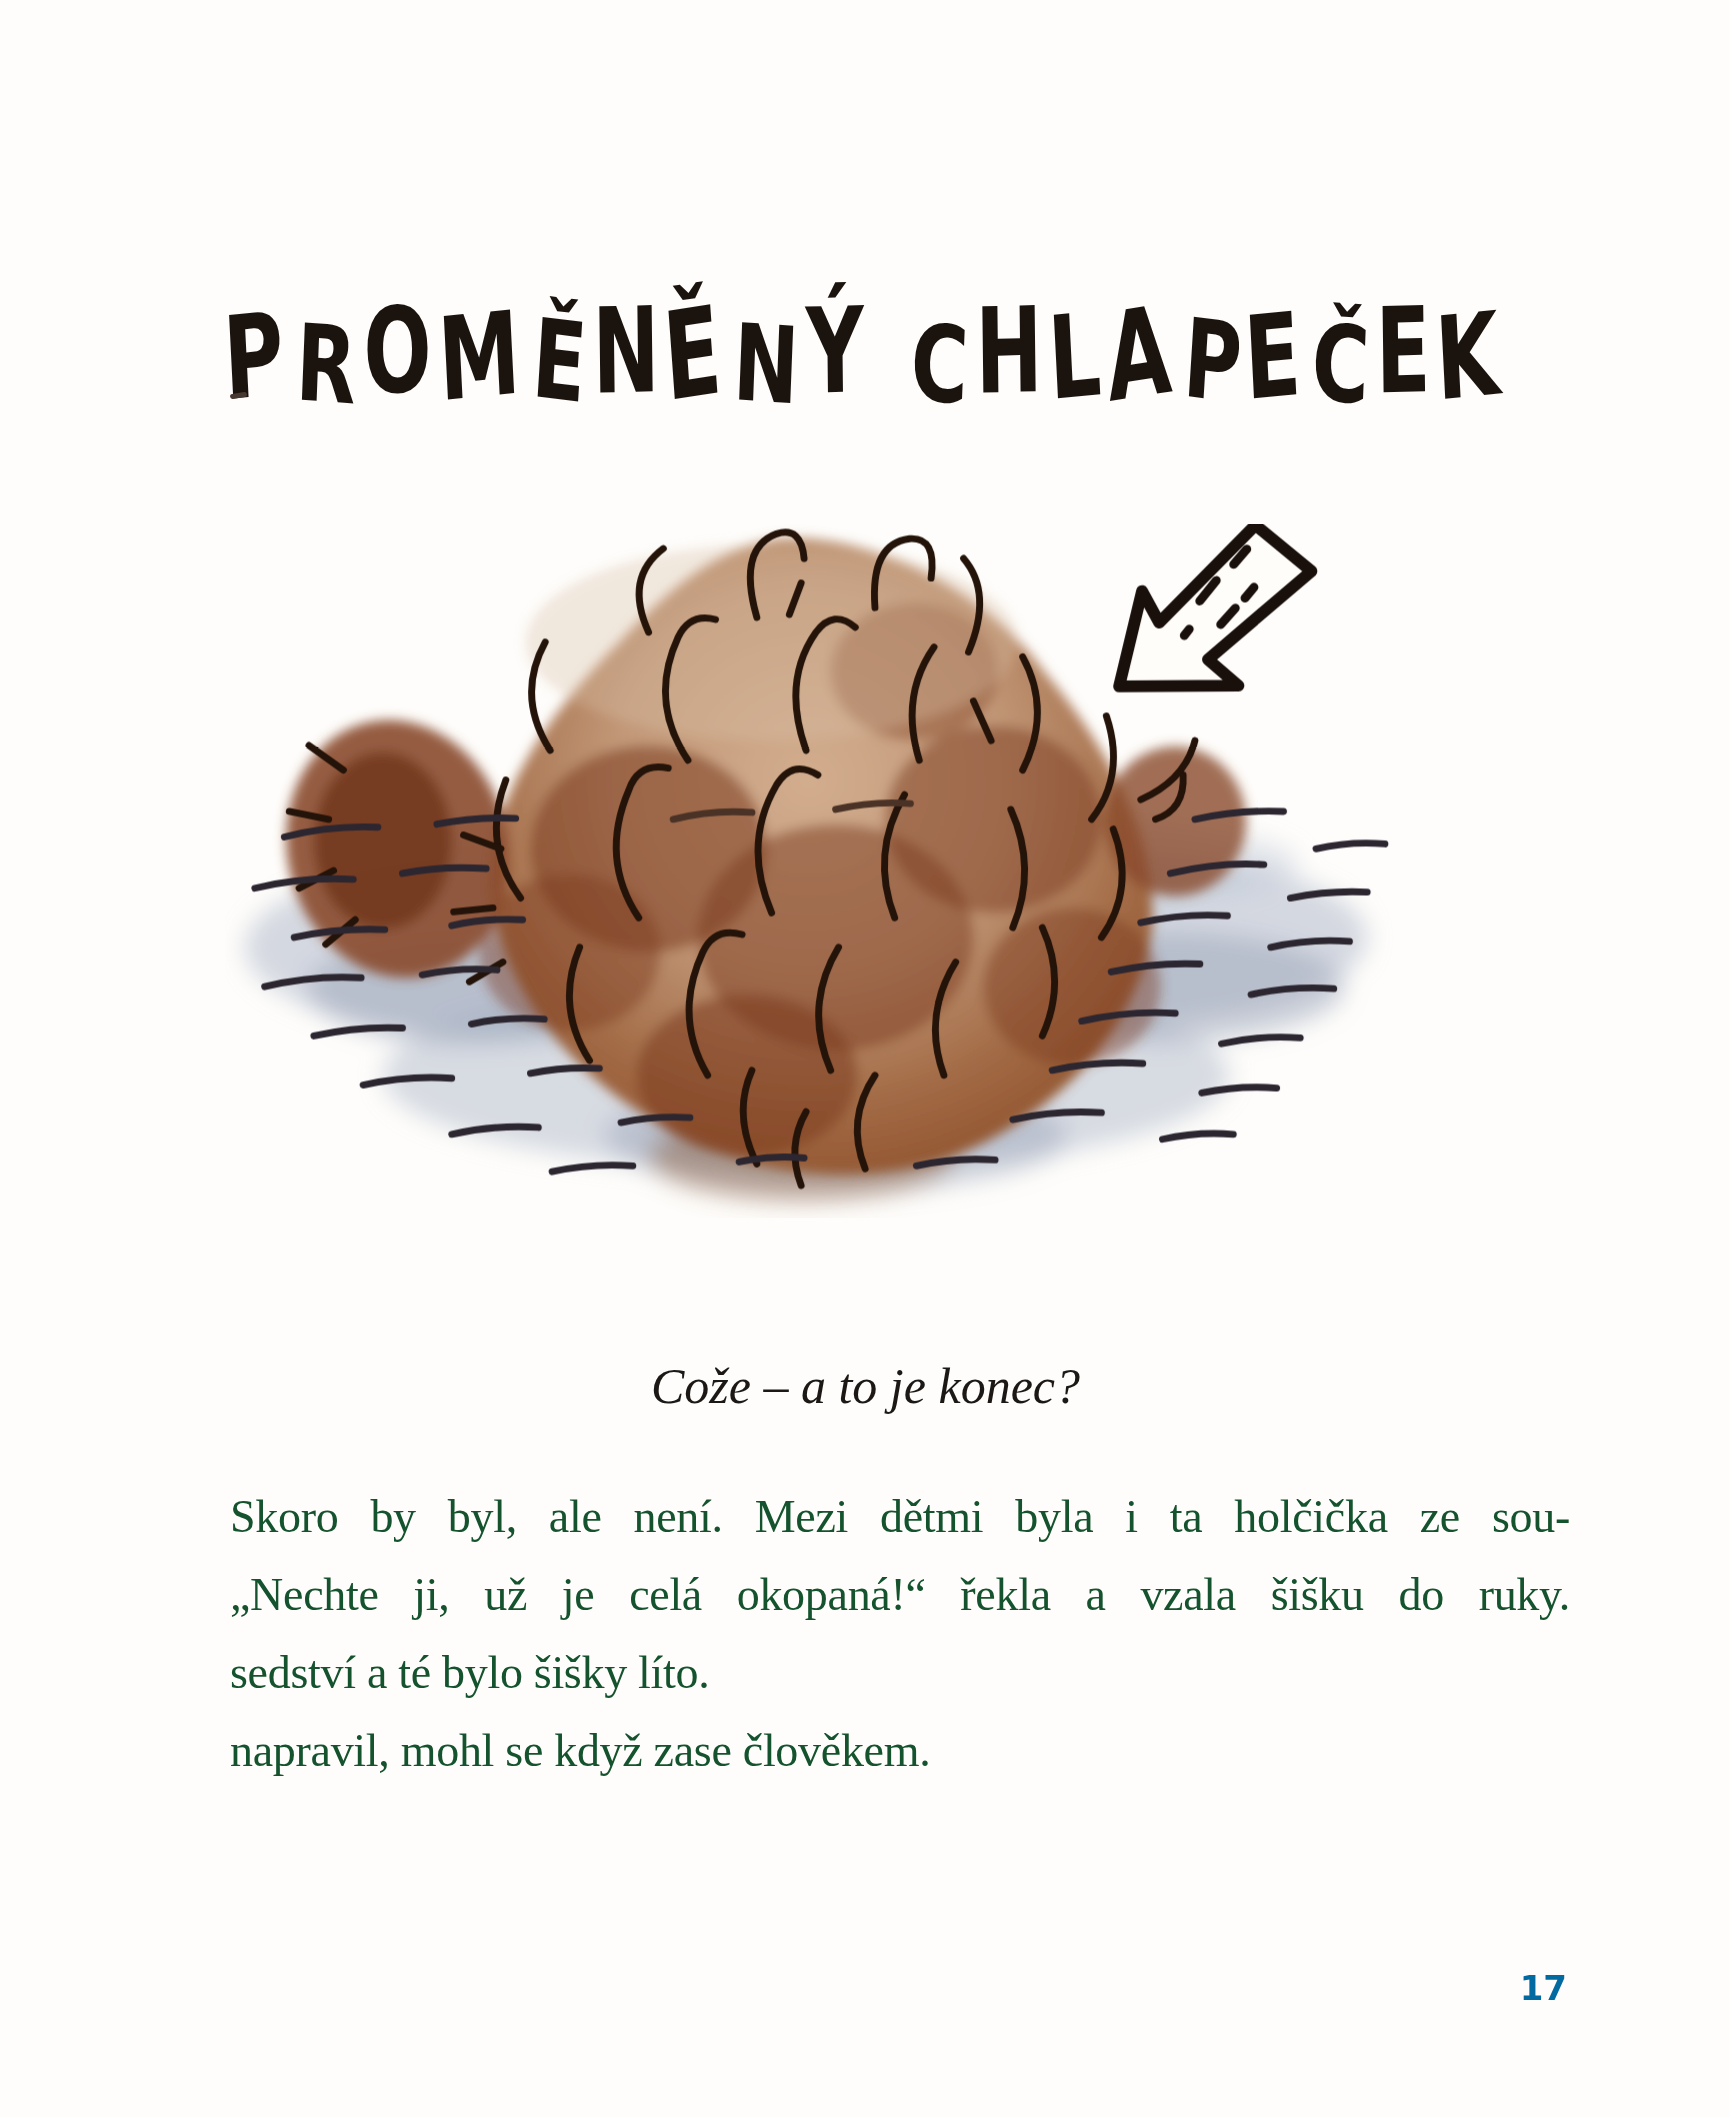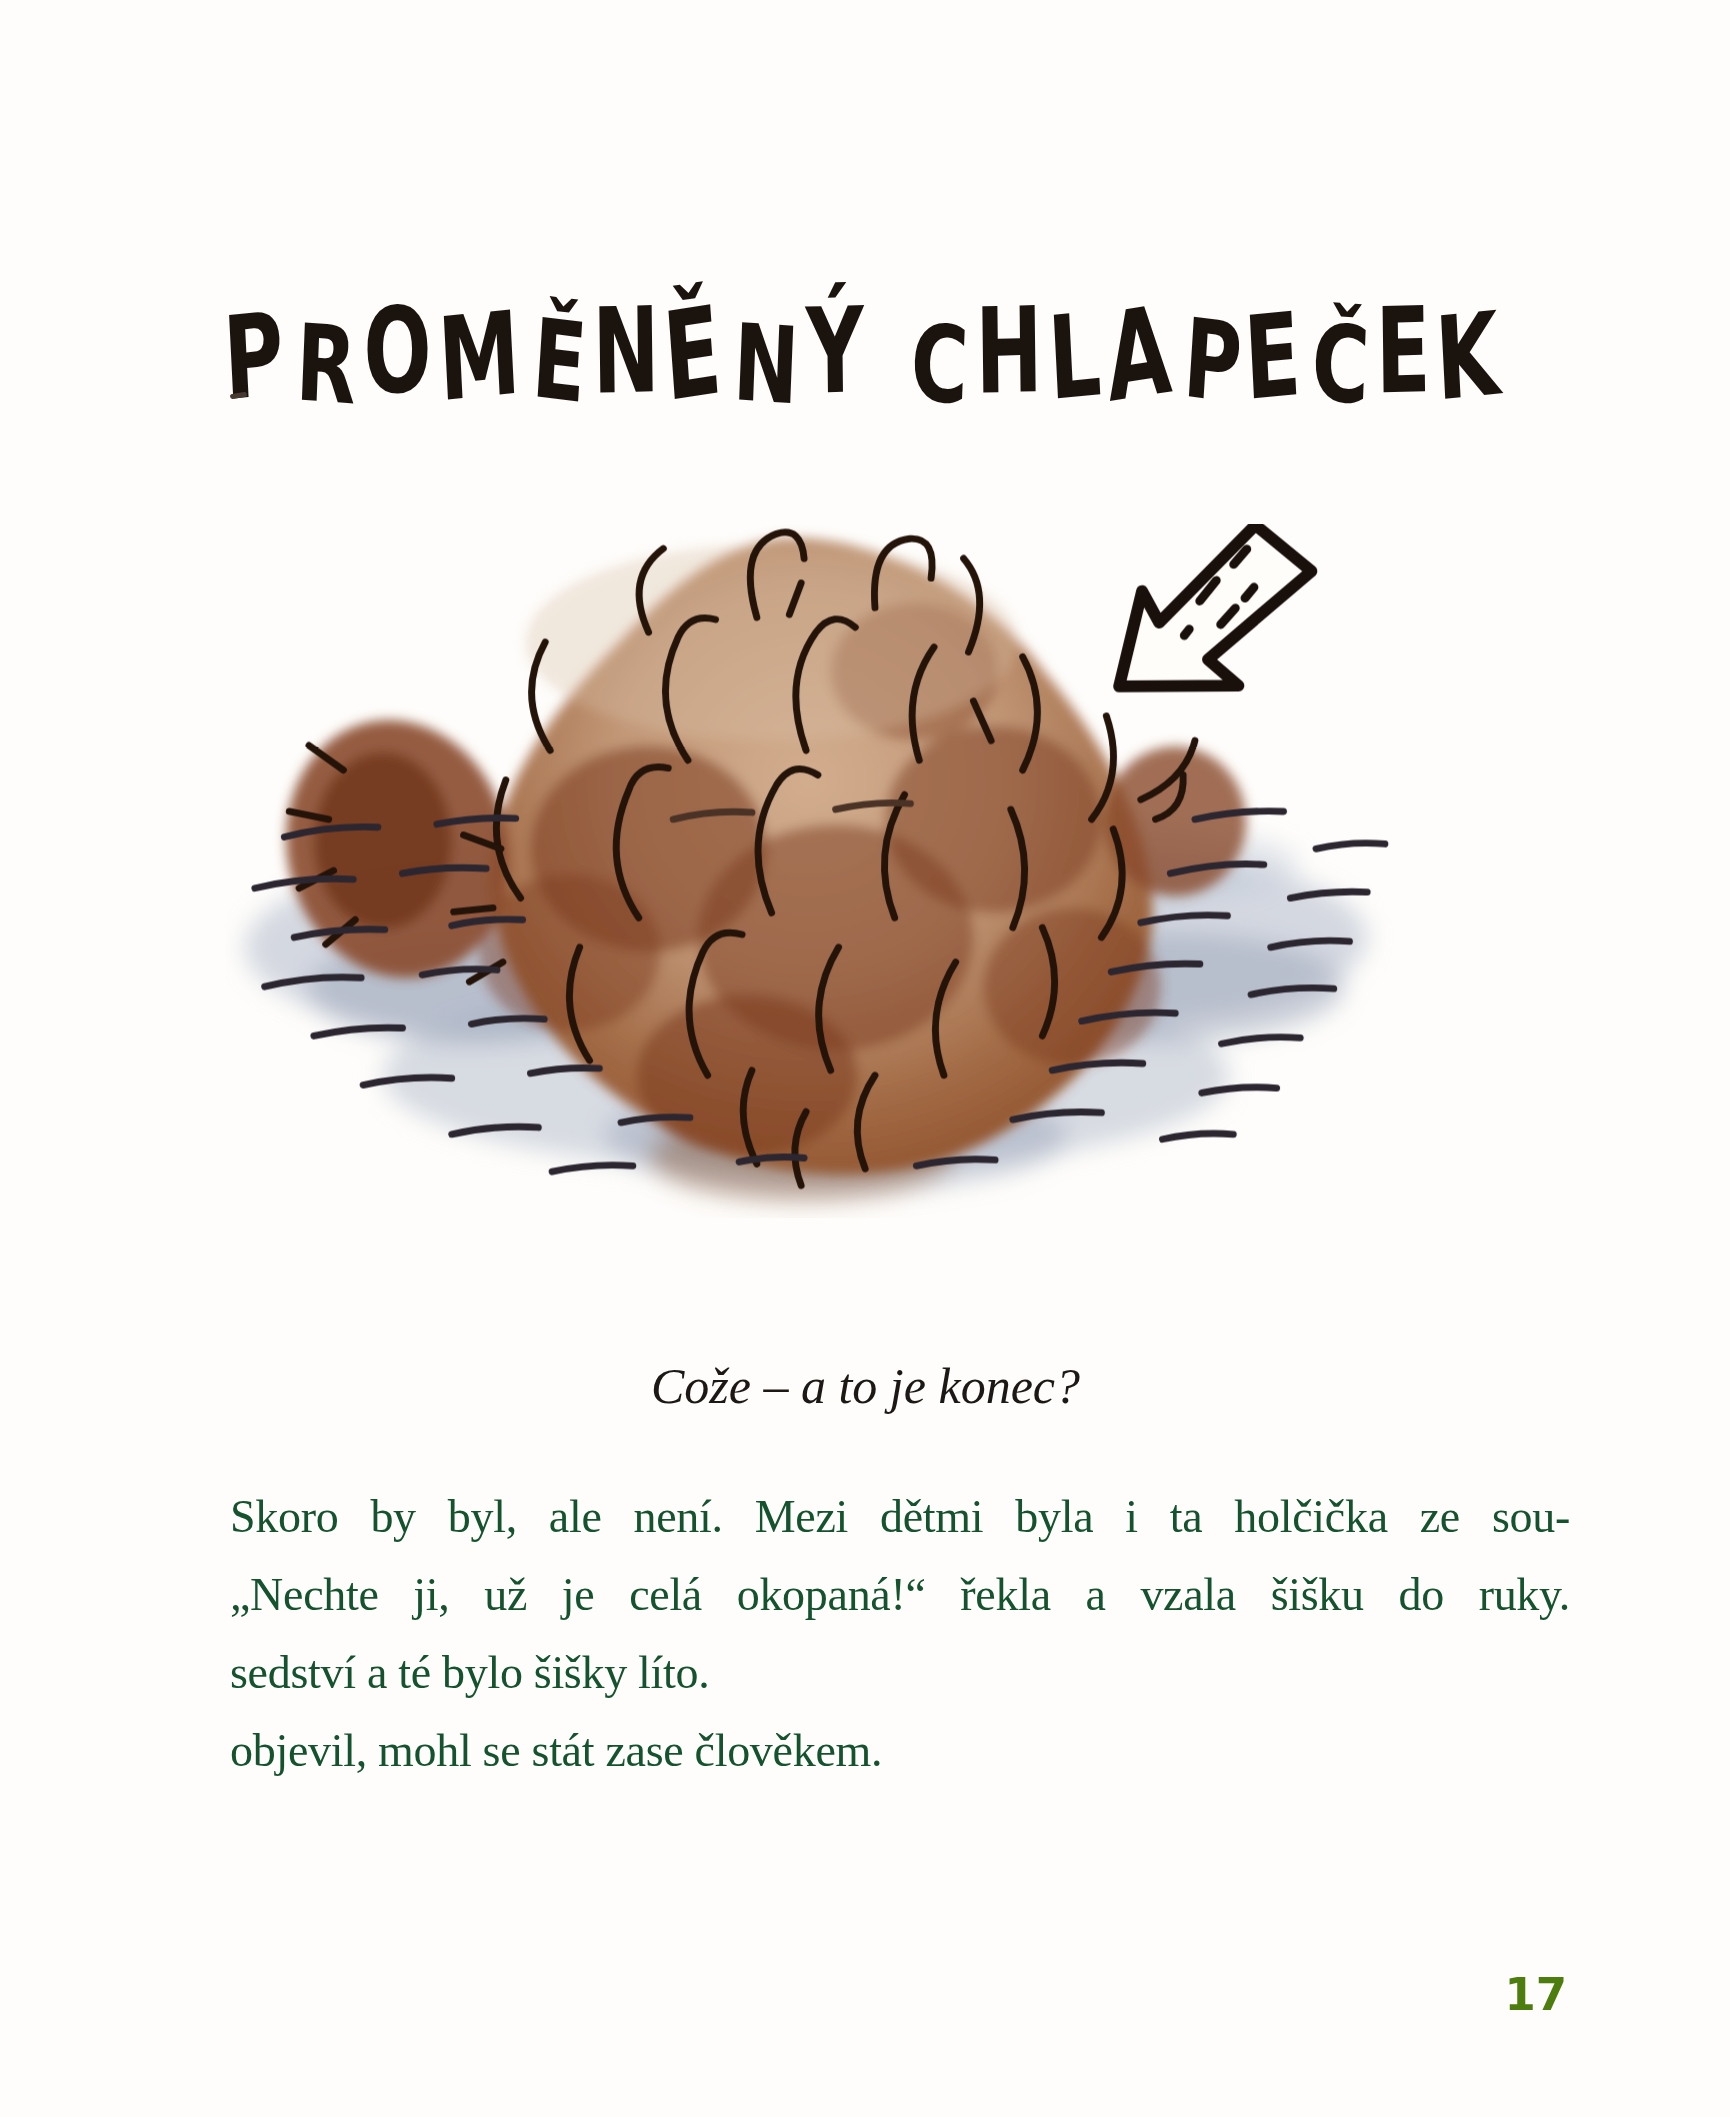--- a/index.html
+++ b/index.html
@@ -58,22 +58,22 @@
     color:#14532d;
   }
   .body-text .line{min-height:78px;}
   .body-text .line.fill{text-align:justify;text-align-last:justify;}
 
   
   .page-number{
     position:absolute;right:164px;top:1968px;
     font-family:"DejaVu Sans","Liberation Sans",sans-serif;
     font-weight:700;
-    font-size:45px;
-    color:#4d7c0f;
+    font-size:34px;
+    color:#0369a1;
     text-align:center;
   }
 </style>
 </head>
 <body>
 
 <div class="page">
 
   <div class="hand-title"><span>P</span><span>R</span><span>O</span><span>M</span><span>Ě</span><span>N</span><span>Ě</span><span>N</span><span>Ý</span><span class="sp">&nbsp;</span><span>C</span><span>H</span><span>L</span><span>A</span><span>P</span><span>E</span><span>Č</span><span>E</span><span>K</span></div>
   <div class="stray-mark"></div>
@@ -210,19 +210,19 @@
       </g>
     </g>
   </svg>
 
   <div class="caption">Cože – a to je konec?</div>
 
   <div class="body-text">
     <div class="line fill">Skoro by byl, ale není. Mezi dětmi byla i ta holčička ze sou-</div>
     <div class="line fill">„Nechte ji, už je celá okopaná!“ řekla a vzala šišku do ruky.</div>
     <div class="line">sedství a té bylo šišky líto.</div>
-    <div class="line">objevil, mohl se stát zase člověkem.</div>
+    <div class="line">napravil, mohl se když zase člověkem.</div>
   </div>
 
   <div class="page-number">17</div>
 
 </div>
 
 
 </body></html>

